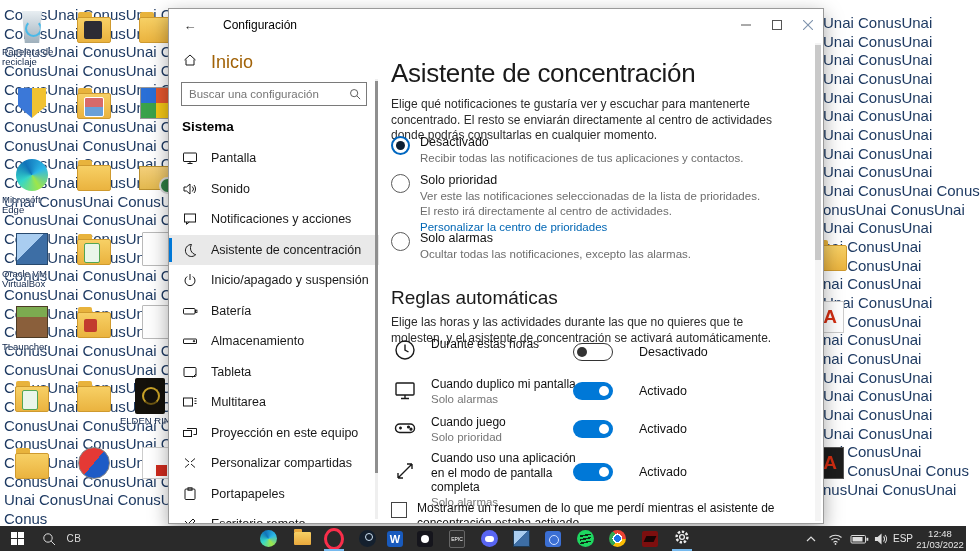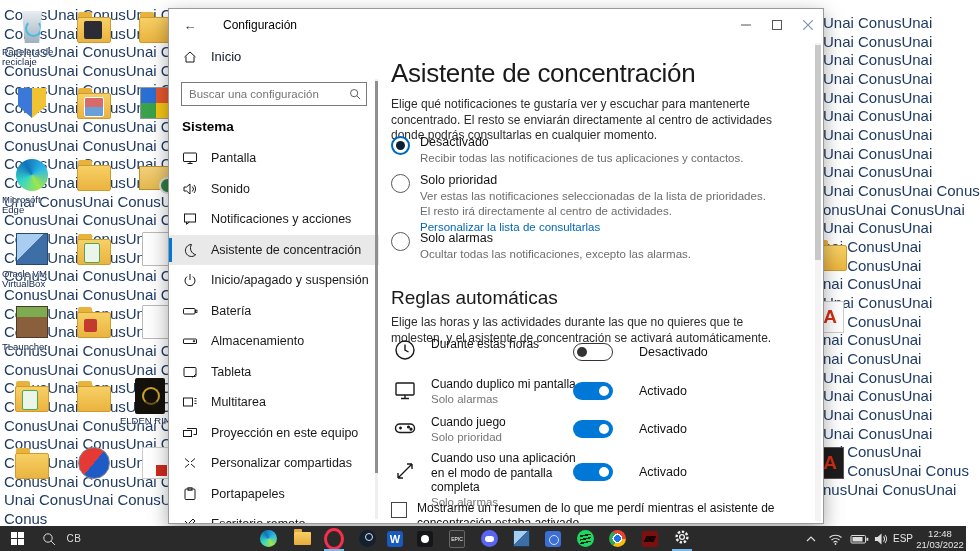--- a/index.html
+++ b/index.html
@@ -47,21 +47,21 @@
   #titlebar{height:32px;flex:0 0 32px;display:flex;align-items:center;position:relative}
   #back-btn{width:30px;text-align:center;font-size:13px;color:#333;margin-left:6px;cursor:pointer}
   #win-title{font-size:12px;color:#000;margin-left:18px}
   #caption{position:absolute;right:0;top:0;height:100%;display:flex}
   .cap-btn{width:31px;height:100%;display:flex;align-items:center;justify-content:center;color:#555;cursor:pointer}
   .cap-btn svg{display:block}
   #win-body{flex:1;display:flex;overflow:hidden}
 
   
   #sidebar{width:210px;flex:0 0 210px;position:relative;overflow:hidden}
-  #home-row{display:flex;gap:13px;height:26px;margin:8px 0 0 13px;font-size:13px;color:#0f172a;cursor:pointer}
+  #home-row{display:flex;align-items:center;gap:13px;height:26px;margin:8px 0 0 13px;font-size:18px;color:#a16207;cursor:pointer}
   #search-box{margin:7px 12px 0 12px;height:22px;border:1px solid #7a7a7a;background:#fff;display:flex;align-items:center;cursor:text}
   #search-box input{border:0;outline:0;flex:1;font-size:11.5px;color:#333;padding:0 0 0 7px;font-family:inherit;background:transparent}
   #search-box .mag{width:22px;display:flex;justify-content:center;color:#444}
   #section-label{font-size:13.5px;font-weight:bold;color:#000;margin:13px 0 0 13px}
   #nav-list{margin-top:9px}
   .nav-item{display:flex;align-items:center;gap:13px;height:30.5px;padding-left:13px;font-size:12.5px;color:#191919;position:relative;cursor:pointer}
   .nav-item .nico{width:16px;height:16px;color:#191919;flex:0 0 16px}
   .nav-item.sel{background:#e9e9e9}
   .nav-item.sel::before{content:"";position:absolute;left:0;top:3px;bottom:3px;width:3px;background:#0078d7}
   #side-scroll-track{position:absolute;right:1px;top:38px;bottom:4px;width:3px;background:#efefef}
@@ -509,23 +509,23 @@
         <div>
           <div class="rlabel">Desactivado</div>
           <div class="rdesc">Recibir todas las notificaciones de tus aplicaciones y contactos.</div>
         </div>
       </div>
 
       <div class="abs radio-row" id="radio-priority">
         <span class="rdot"></span>
         <div>
           <div class="rlabel">Solo prioridad</div>
-          <div class="rdesc">Ver estas las notificaciones seleccionadas de la lista de prioridades.</div>
+          <div class="rdesc">Ver este las notificaciones seleccionadas de la lista de prioridades.</div>
           <div class="rdesc" style="margin-top:0">El resto irá directamente al centro de actividades.</div>
-          <div class="rlink">Personalizar la lista de consultarlas</div>
+          <div class="rlink">Personalizar la centro de prioridades</div>
         </div>
       </div>
 
       <div class="abs radio-row" id="radio-alarms">
         <span class="rdot"></span>
         <div>
           <div class="rlabel">Solo alarmas</div>
           <div class="rdesc">Ocultar todas las notificaciones, excepto las alarmas.</div>
         </div>
       </div>

